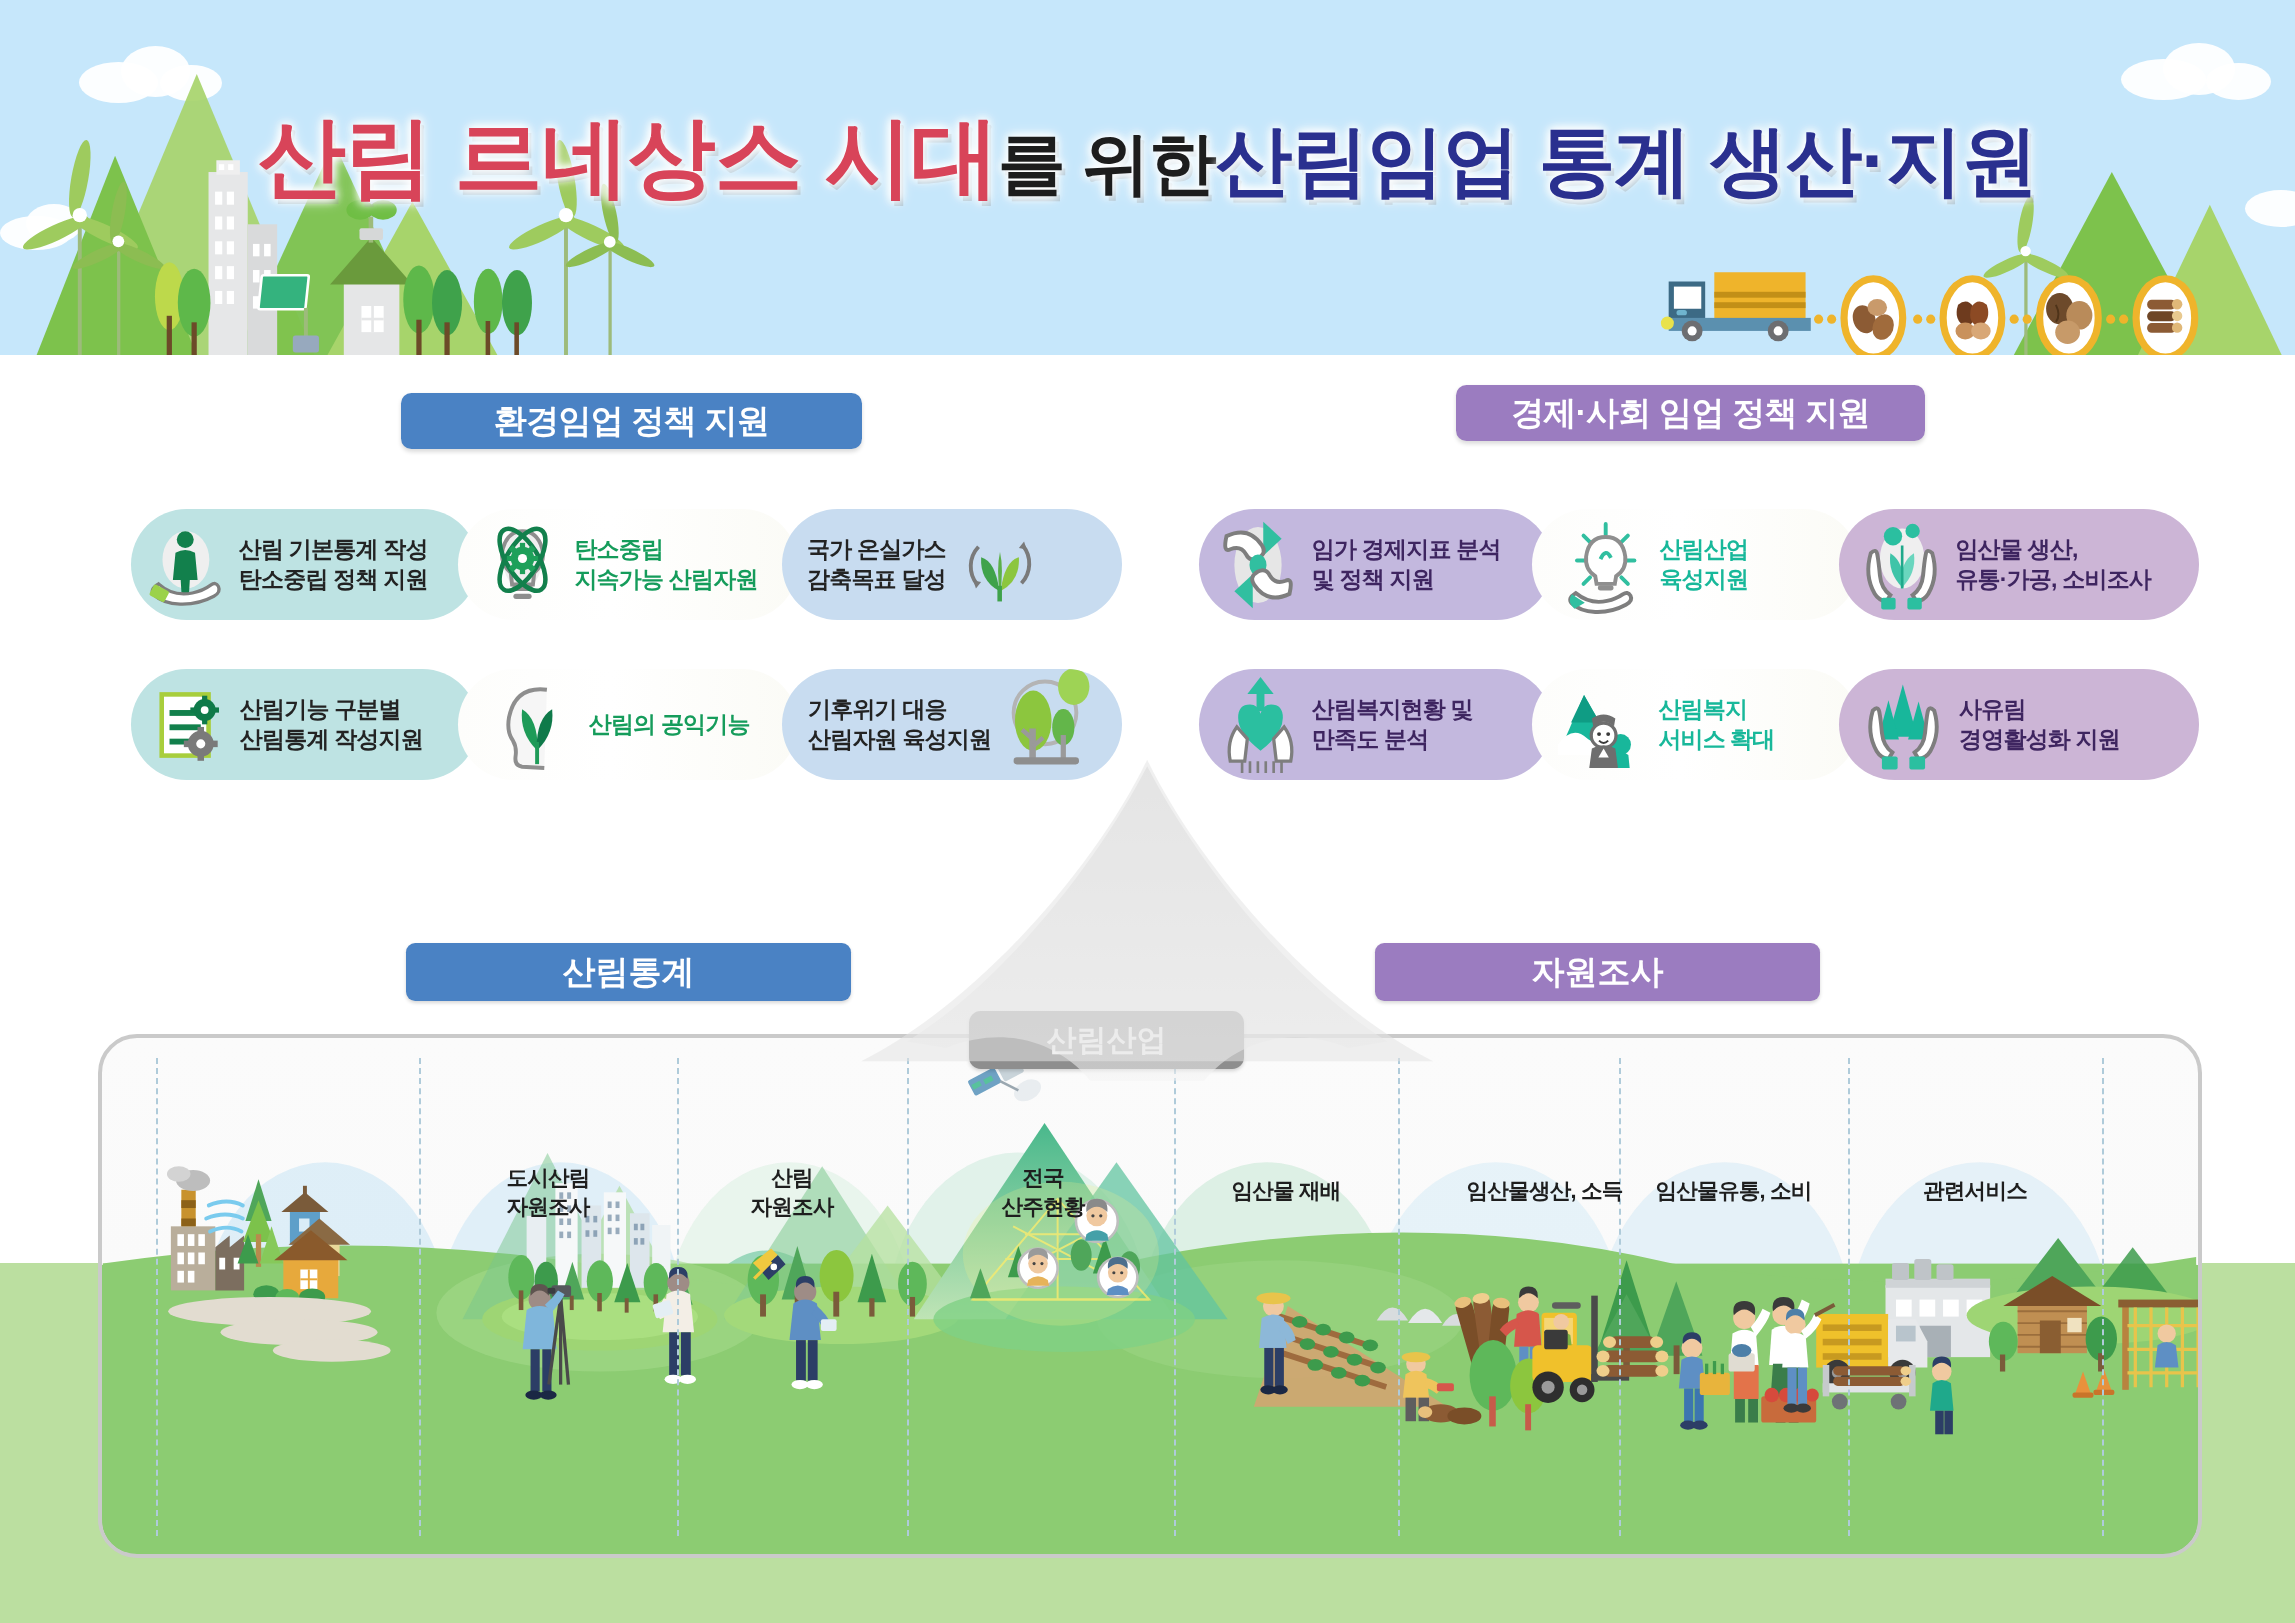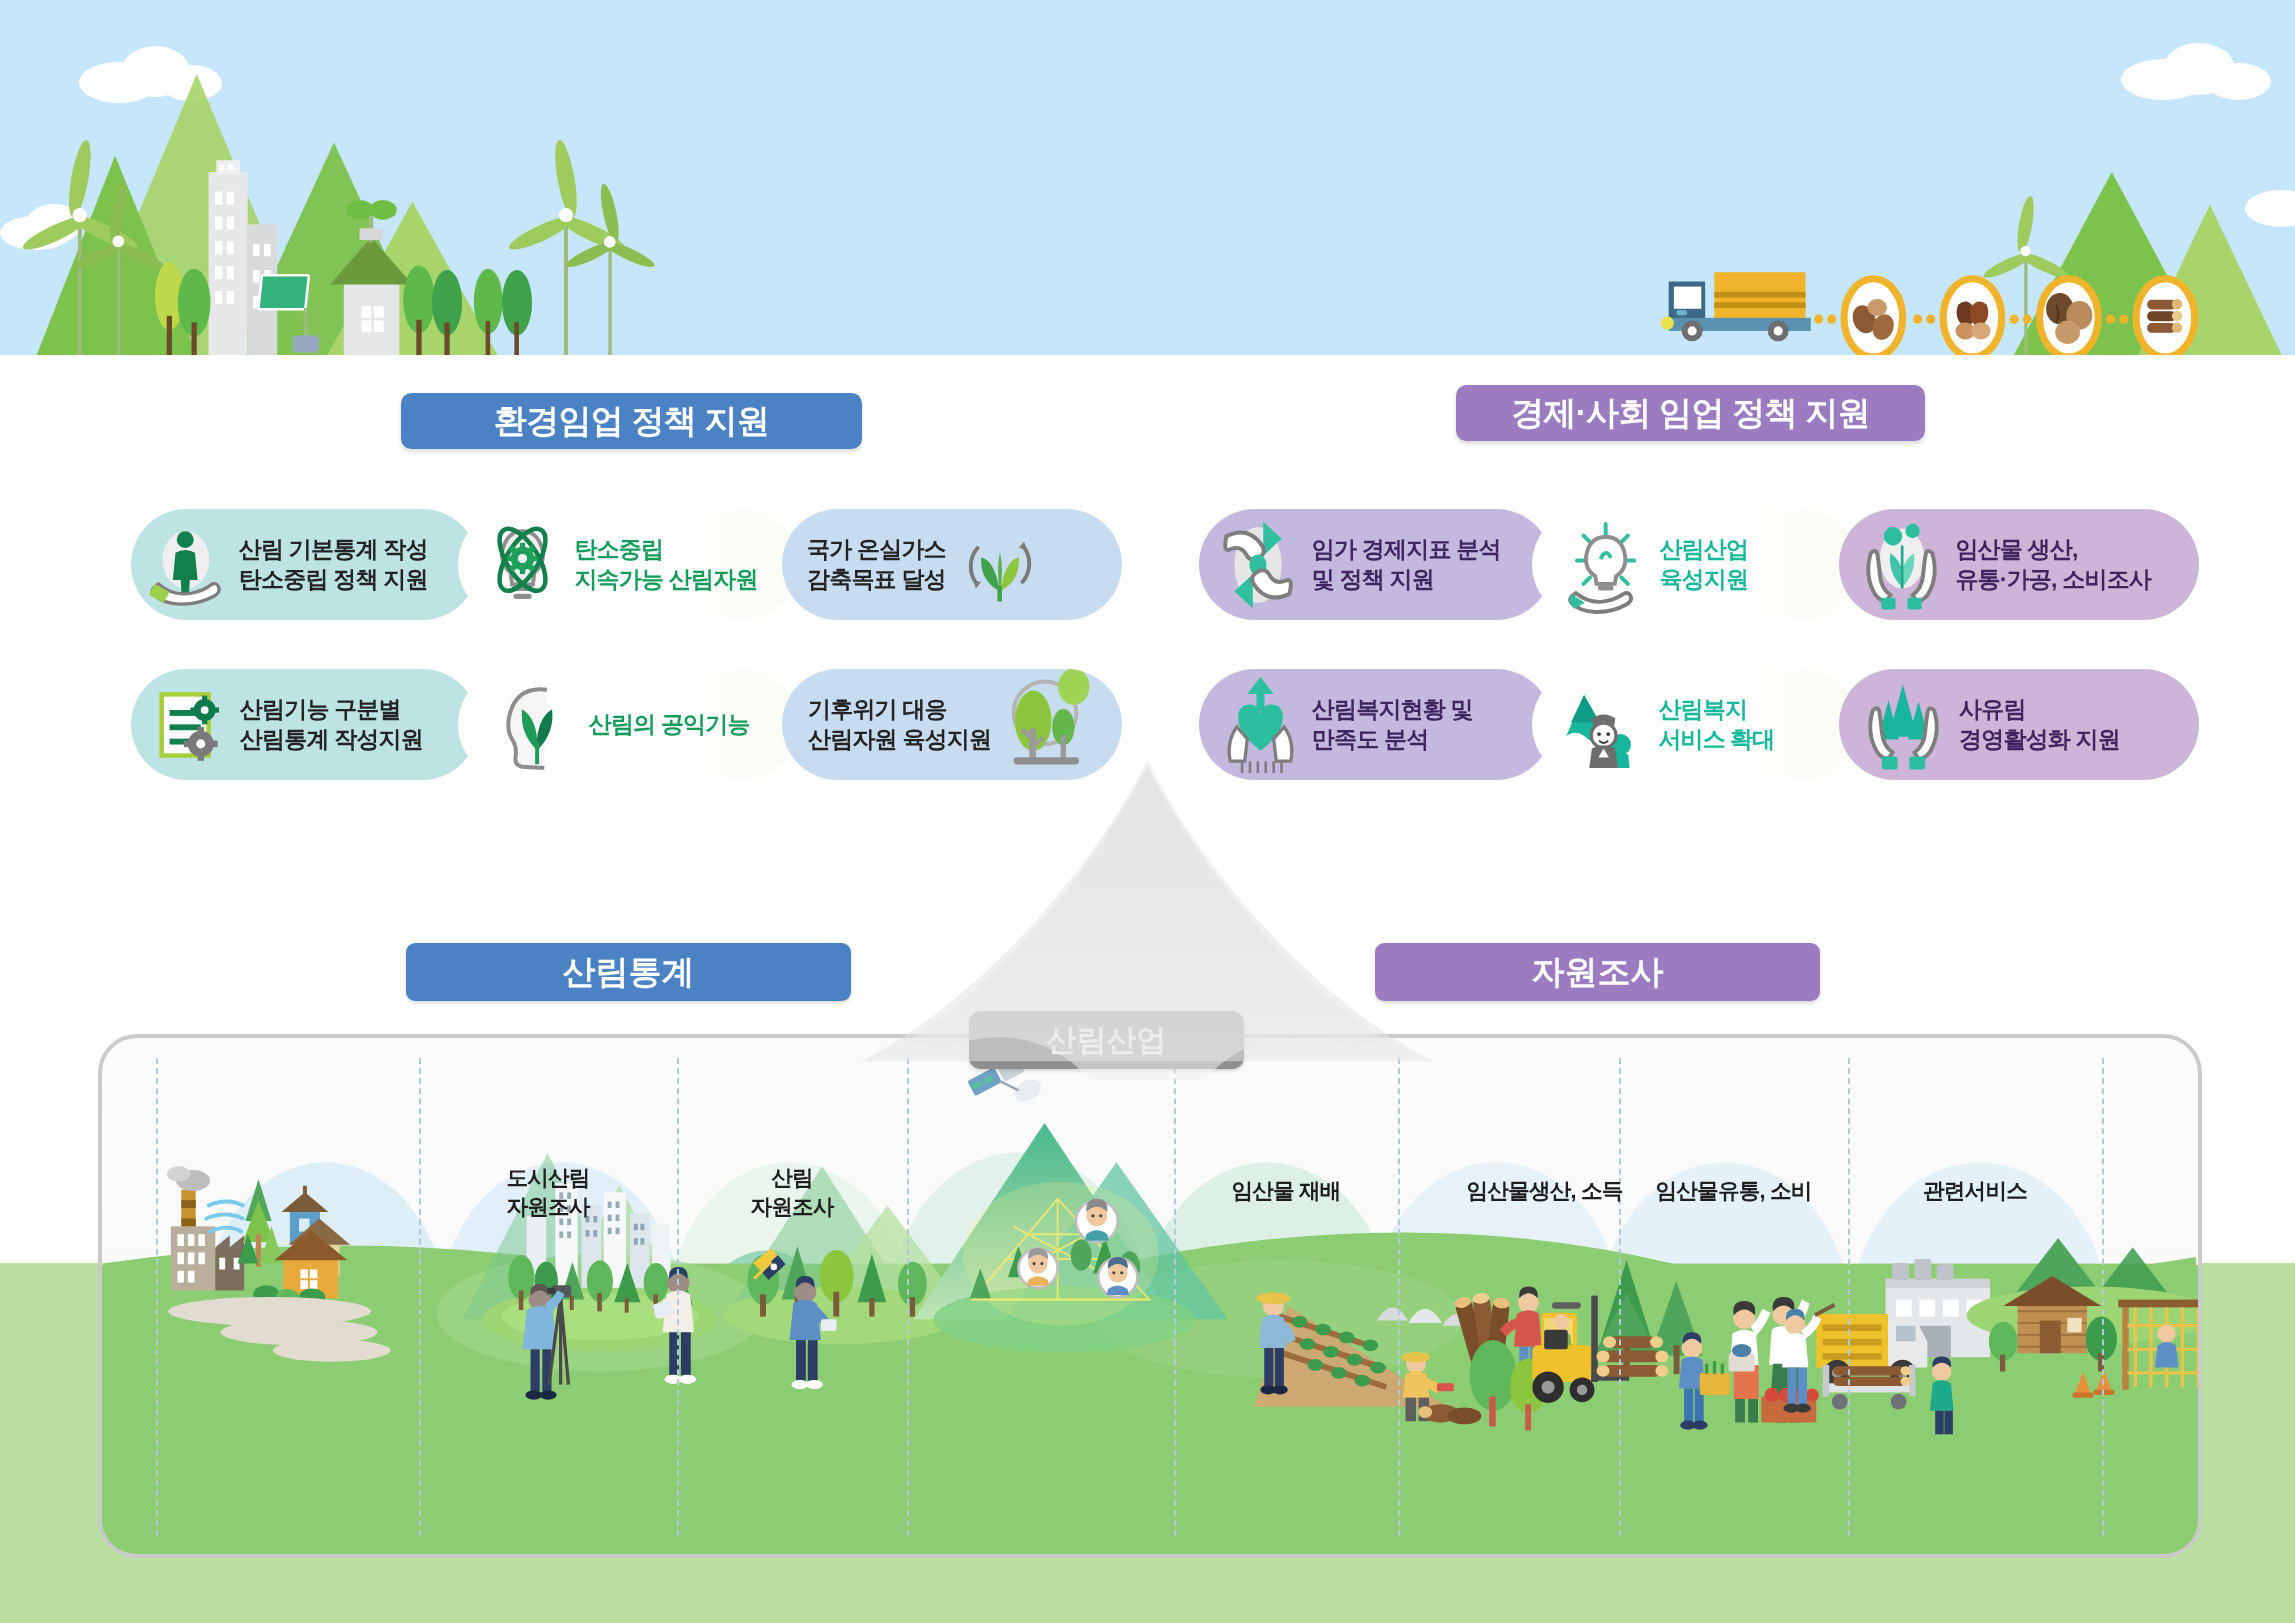--- a/index.html
+++ b/index.html
@@ -263,20 +263,23 @@
           <rect x="752" y="88" width="44" height="15" rx="7" fill="#6E4626"></rect>
           <rect x="752" y="106" width="44" height="15" rx="7" fill="#8C5B34"></rect>
           <ellipse cx="798" cy="77" rx="8" ry="8" fill="#E0B878"></ellipse>
           <ellipse cx="798" cy="95" rx="8" ry="8" fill="#E8C98F"></ellipse>
           <ellipse cx="798" cy="113" rx="8" ry="8" fill="#E0B878"></ellipse>
         </g>
       </g>
     </svg>
   </div>
 
+  <div id="title-wrap">
+    <span class="t-seg t-red">산림 르네상스 시대</span><span class="t-seg t-black">를 위한</span><span class="t-seg t-navy">산림임업 통계 생산·지원</span>
+  </div>
 </div>
 
 <div id="mid"></div>
 
 <svg id="arrow-wrap" viewBox="0 0 3507 560" preserveAspectRatio="none">
   <defs>
     <linearGradient id="agr" x1="0" y1="0" x2="0" y2="1">
       <stop offset="0%" stop-color="#D0D0D0"></stop>
       <stop offset="100%" stop-color="#F3F3F3"></stop>
     </linearGradient>
@@ -1092,20 +1095,21 @@
     <div class="divider" style="left:575px;"></div>
     <div class="divider" style="left:805px;"></div>
     <div class="divider" style="left:1072px;"></div>
     <div class="divider" style="left:1296px;"></div>
     <div class="divider" style="left:1517px;"></div>
     <div class="divider" style="left:1746px;"></div>
     <div class="divider" style="left:2000px;"></div>
 
     <div class="blabel" style="left:317px;top:126px;width:258px;">도시산림<br>자원조사</div>
     <div class="blabel" style="left:575px;top:126px;width:230px;">산림<br>자원조사</div>
+    <div class="blabel" style="left:810px;top:126px;width:262px;">전국<br>산주현황</div>
     <div class="blabel" style="left:1072px;top:139px;width:224px;">임산물 재배</div>
     <div class="blabel" style="left:1332px;top:139px;width:221px;">임산물생산, 소득</div>
     <div class="blabel" style="left:1517px;top:139px;width:229px;">임산물유통, 소비</div>
     <div class="blabel" style="left:1746px;top:139px;width:254px;">관련서비스</div>
   </div>
 </div>
 
 <div class="btm-label" id="lbl-indus">산림산업</div>
 
 

